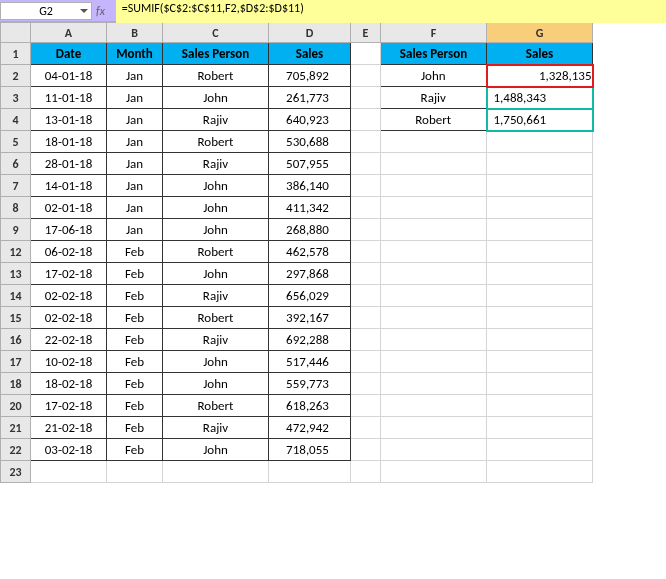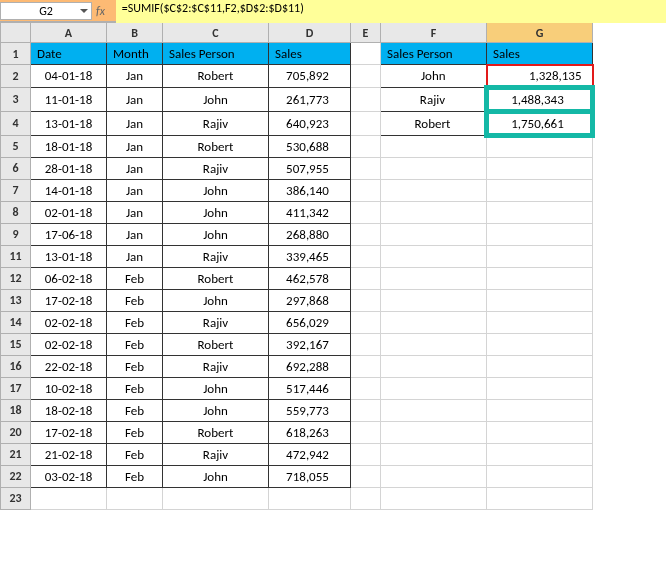--- a/index.html
+++ b/index.html
@@ -1,34 +1,34 @@
 <!DOCTYPE html>
 <html><head>
   <meta charset="utf-8">
   <style>
     * { margin: 0; padding: 0; box-sizing: border-box; }
     body { font-family: Calibri, Arial, sans-serif; font-size: 13px; background: #fff; color: #000; }
     
-    .formula-bar { display: flex; align-items: center; background: #fdba74; border-bottom: 1px solid #b0b0b0; height: 22px; }
+    .formula-bar { display: flex; align-items: center; background: #c4b5fd; border-bottom: 1px solid #b0b0b0; height: 22px; }
     .name-box { width: 92px; background: #fff; border: 1px solid #b0b0b0; padding: 1px 6px; text-align: center; font-size: 12px; margin-right: 4px; }
     .name-box-arrow { border-left: 4px solid transparent; border-right: 4px solid transparent; border-top: 4px solid #555; margin-left: -16px; margin-right: 6px; }
     .fx-label { font-style: italic; font-size: 12px; color: #666; margin: 0 11px 0 2px; }
     .formula-input { flex: 1; background: #ffff99; padding: 1px 6px; font-size: 12px; height: 24px; line-height: 16px; }
     .grid { border-collapse: collapse; table-layout: fixed; }
     .row-hdr { background: #e8e8e8; border: 1px solid #b0b0b0; text-align: center; font-size: 12px; color: #333; width: 30px; }
     .col-hdr { background: #e8e8e8; border: 1px solid #b0b0b0; text-align: center; font-size: 12px; color: #333; height: 20px; }
     .col-hdr.active { background: #f8ce7a; }
     .corner { width: 30px; background: #e8e8e8; border: 1px solid #b0b0b0; }
     td { border: 1px solid #d4d4d4; padding: 2px 6px; height: 22px; font-size: 13px; white-space: nowrap; overflow: hidden; }
     td.empty { border: 1px solid #d4d4d4; }
-    .th-cell { background: #00b0f0; color: #000; font-weight: normal; text-align: left; border: 1px solid #333; }
+    .th-cell { background: #00b0f0; color: #000; font-weight: bold; text-align: center; border: 1px solid #333; }
     .bordered { border: 1px solid #333; text-align: center; }
     .bordered.num { text-align: center; padding-right: 10px; margin-left: 37px; }
-    .selected { border: 2px solid #e21a1a !important; background: #fff; text-align: right; padding-right: 10px; }
-    .sum-num { text-align: center; padding-right: 10px; border: 5px solid #14b8a6; }
+    .selected { border: 2px solid #e21a1a !important; background: #fff; text-align: right; padding-right: 0; }
+    .sum-num { text-align: left; padding-right: 10px; border: 2px solid #14b8a6; }
     
     .c-A { width: 76px; } .c-B { width: 56px; } .c-C { width: 106px; } .c-D { width: 82px; }
     .c-E { width: 30px; } .c-F { width: 106px; } .c-G { width: 106px; }
   </style>
 </head>
 <body>
 
 <div class="formula-bar">
   <div class="name-box">G2</div>
   <div class="name-box-arrow"></div>
@@ -142,30 +142,20 @@
         <th class="row-hdr">9</th>
         <td class="bordered">17-06-18</td>
         <td class="bordered">Jan</td>
         <td class="bordered">John</td>
         <td class="bordered num">268,880</td>
         <td class="empty"></td>
         <td class="empty"></td>
         <td class="empty"></td>
       </tr>
   <tr>
-        <th class="row-hdr">11</th>
-        <td class="bordered">13-01-18</td>
-        <td class="bordered">Jan</td>
-        <td class="bordered">Rajiv</td>
-        <td class="bordered num">339,465</td>
-        <td class="empty"></td>
-        <td class="empty"></td>
-        <td class="empty"></td>
-      </tr>
-  <tr>
         <th class="row-hdr">12</th>
         <td class="bordered">06-02-18</td>
         <td class="bordered">Feb</td>
         <td class="bordered">Robert</td>
         <td class="bordered num">462,578</td>
         <td class="empty"></td>
         <td class="empty"></td>
         <td class="empty"></td>
       </tr>
   <tr>

